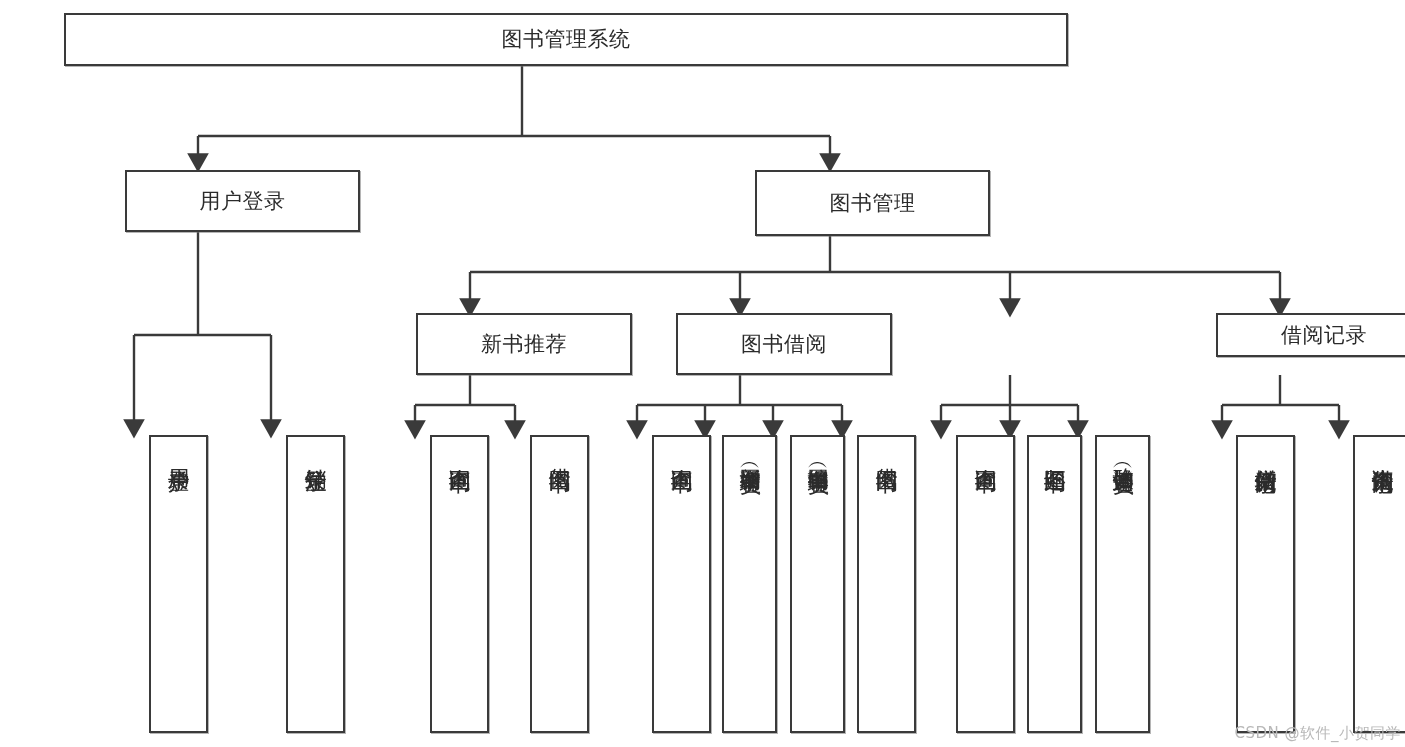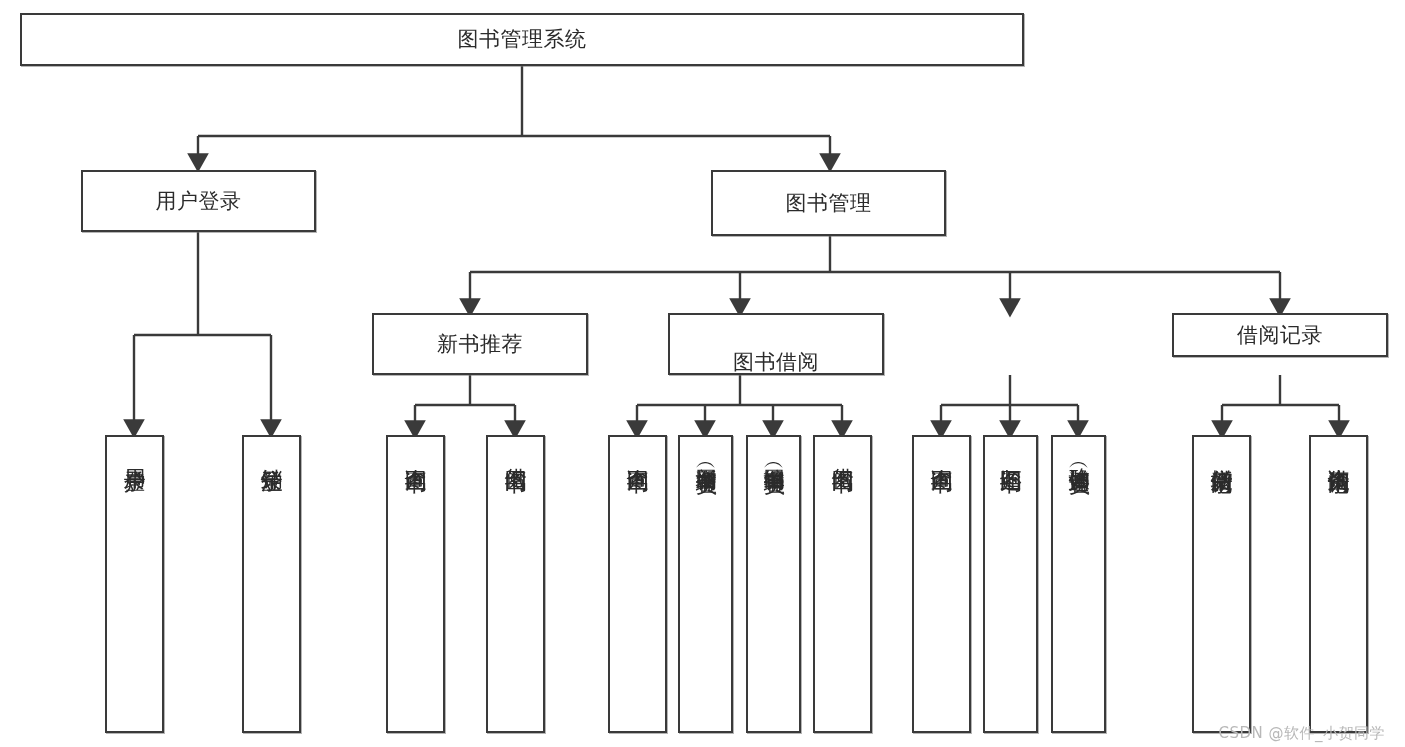--- a/index.html
+++ b/index.html
@@ -30,20 +30,21 @@
     position: absolute;
     box-sizing: border-box;
     background: #ffffff;
     border: 2px solid #3a3a3a;
     box-shadow: 1px 1px 0 0 rgba(120,120,120,0.55);
     display: flex;
     align-items: center;
     justify-content: center;
     color: #2b2b2b;
     z-index: 2;
+    margin-left: 44px;
   }
   .node .label {
     text-align: center;
     line-height: 1.05;
     letter-spacing: 0.5px;
   }
   .node.horiz .label {
     font-size: 21px;
     white-space: nowrap;
   }
@@ -58,21 +59,21 @@
     line-height: 1.12;
     letter-spacing: 1px;
     white-space: normal;
     max-height: 100%;
   }
   .node.vert.small .label {
     font-size: 21px;
   }
   #watermark {
     position: absolute;
-    right: 20px;
+    right: 4px;
     bottom: 4px;
     font-size: 15px;
     color: #b8b8b8;
     letter-spacing: 0.5px;
     z-index: 3;
     white-space: nowrap;
     font-family: "DejaVu Sans", "Liberation Sans", sans-serif;
   }
 </style>
 </head>
@@ -139,21 +140,21 @@
   </div>
 
   <div class="node horiz" style="left:711px; top:170px; width:235px; height:66px;">
     <span class="label">图书管理</span>
   </div>
 
   <div class="node horiz" style="left:372px; top:313px; width:216px; height:62px;">
     <span class="label">新书推荐</span>
   </div>
 
-  <div class="node horiz" style="left:668px; top:313px; width:216px; height:62px;align-items:flex-end;">
+  <div class="node horiz" style="left:632px; top:313px; width:216px; height:62px;">
     <span class="label">图书借阅</span>
   </div>
 
 
   <div class="node horiz" style="left:1172px; top:313px; width:216px; height:44px;">
     <span class="label">借阅记录</span>
   </div>
 
   <div class="node vert" style="left:105px; top:435px; width:59px; height:298px;">
     <span class="label">用户登录</span>

